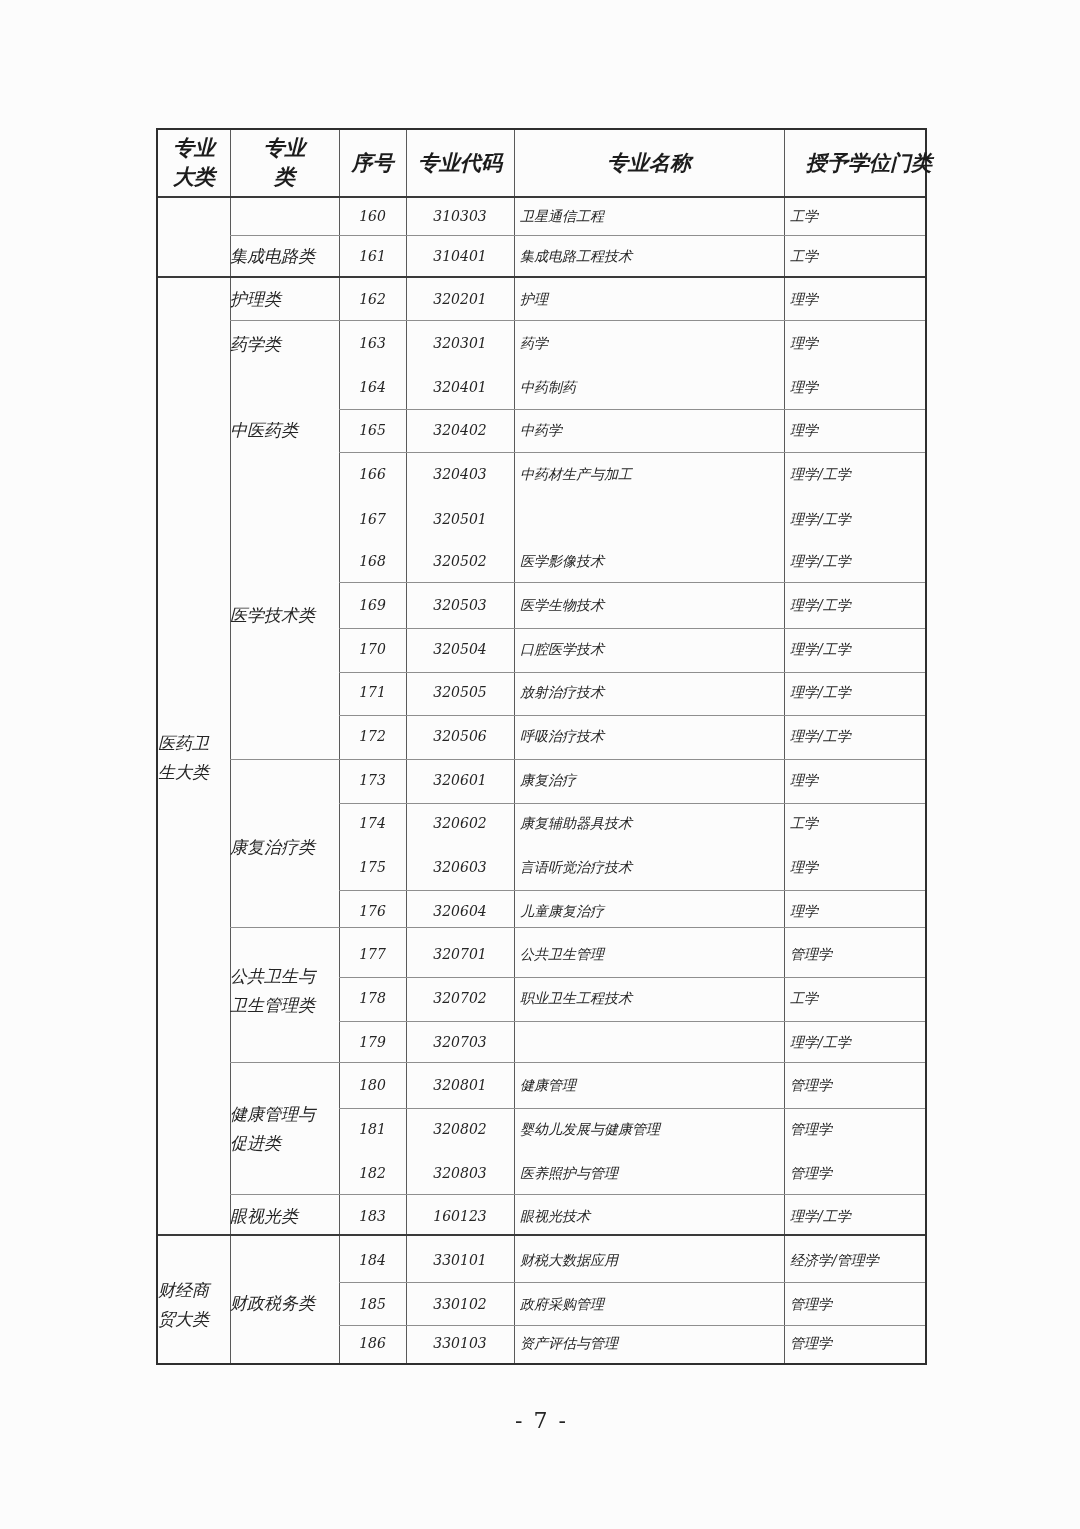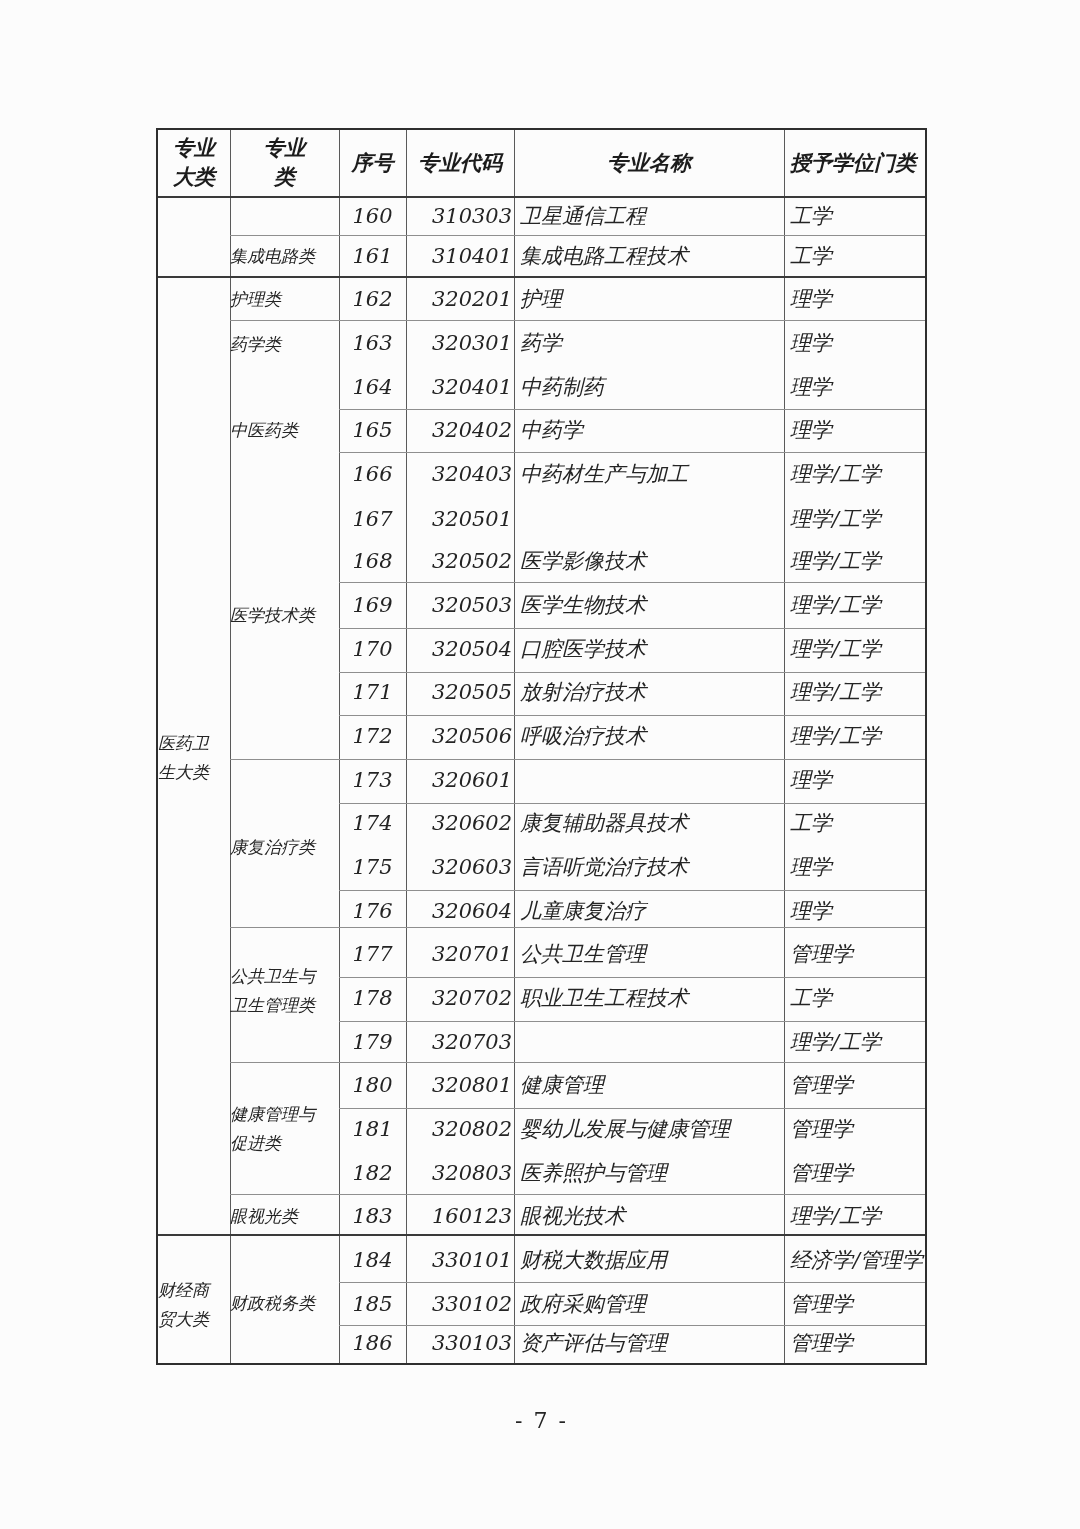--- a/index.html
+++ b/index.html
@@ -28,24 +28,24 @@
   
   .hc{
     position:absolute;top:0;height:66px;
     font-family:"DejaVu Sans","Liberation Sans",sans-serif;
     font-weight:bold;font-size:21px;color:#1c1c1c;
     text-align:center;
     display:flex;flex-direction:column;justify-content:center;
     line-height:29px;
   }
   
-  .row{position:absolute;left:0;width:767px;height:42px;line-height:42px;font-size:21px;}
+  .row{position:absolute;left:0;width:767px;height:42px;line-height:42px;font-size:14px;}
   .c{position:absolute;top:0;height:100%;white-space:nowrap;}
   .c.seq{left:181px;width:67px;text-align:center;}
-  .c.code{left:248px;width:108px;text-align:center;padding-left:12px;}
+  .c.code{left:248px;width:108px;text-align:center;}
   .c.name{left:362px;width:260px;text-align:left;}
   .c.degree{left:632px;width:135px;text-align:left;}
   
   .glabel{
     position:absolute;font-size:17px;color:#242424;text-align:left;white-space:nowrap;
   }
   .g1{left:0;width:72px;line-height:29px;white-space:normal;}
   .g2{left:72px;width:109px;line-height:29px;white-space:normal;}
   .pageno{
     position:absolute;left:156px;top:1408px;width:771px;
@@ -98,21 +98,21 @@
       </div>
       <div class="hc" style="left:181px;width:67px">
         <span>序号</span>
       </div>
       <div class="hc" style="left:248px;width:108px">
         <span>专业代码</span>
       </div>
       <div class="hc" style="left:356px;width:270px">
         <span>专业名称</span>
       </div>
-      <div class="hc" style="left:626px;width:138px">
+      <div class="hc" style="left:642px;width:138px">
         <span>授予学位门类</span>
       </div>
 
       <div class="glabel g1" style="top:599px">
         <span>医药卫</span><br>
         <span>生大类</span>
       </div>
       <div class="glabel g1" style="top:1146px">
         <span>财经商</span><br>
         <span>贸大类</span>
@@ -208,20 +208,21 @@
       </div>
       <div class="row" style="top:585px">
         <span class="c seq">172</span>
         <span class="c code">320506</span>
         <span class="c name">呼吸治疗技术</span>
         <span class="c degree">理学/工学</span>
       </div>
       <div class="row" style="top:629px">
         <span class="c seq">173</span>
         <span class="c code">320601</span>
+        <span class="c name">康复治疗</span>
         <span class="c degree">理学</span>
       </div>
       <div class="row" style="top:672px">
         <span class="c seq">174</span>
         <span class="c code">320602</span>
         <span class="c name">康复辅助器具技术</span>
         <span class="c degree">工学</span>
       </div>
       <div class="row" style="top:716px">
         <span class="c seq">175</span>

